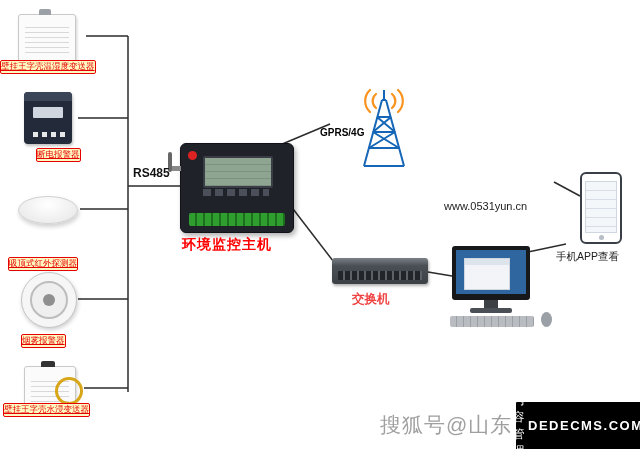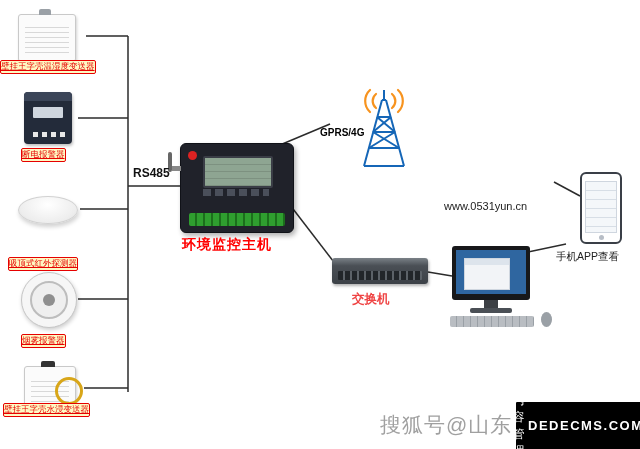--- a/index.html
+++ b/index.html
@@ -115,21 +115,21 @@
     <div class="probe"></div>
     <div class="grille"></div>
   </div>
   <div class="red-label" style="left:0px;top:60px;">壁挂王字壳温湿度变送器</div>
 
   <div class="dark-box" style="left:24px;top:92px;width:48px;height:52px;">
     <div class="dark-top"></div>
     <div class="mini-screen"></div>
     <div class="btn-row"></div>
   </div>
-  <div class="red-label" style="left:21px;top:148px;text-align:center;">断电报警器</div>
+  <div class="red-label" style="left:36px;top:148px;text-align:center;">断电报警器</div>
 
   <div class="dome" style="left:18px;top:196px;"></div>
   <div class="red-label" style="left:8px;top:230px;margin-top:27px;">吸顶式红外探测器</div>
 
   <div class="smoke" style="left:21px;top:272px;">
     <div class="smoke-ring"></div>
     <div class="smoke-core"></div>
   </div>
   <div class="red-label" style="left:21px;top:334px;">烟雾报警器</div>
 

